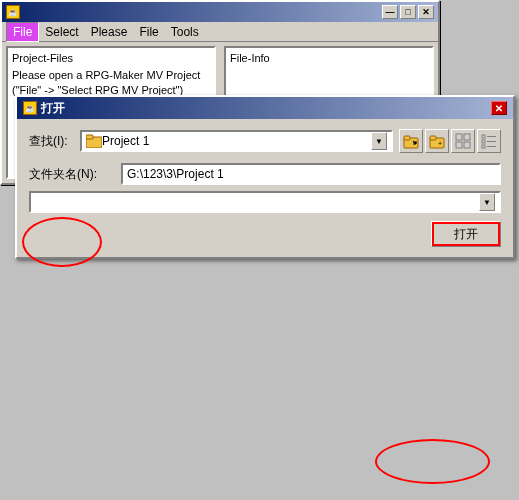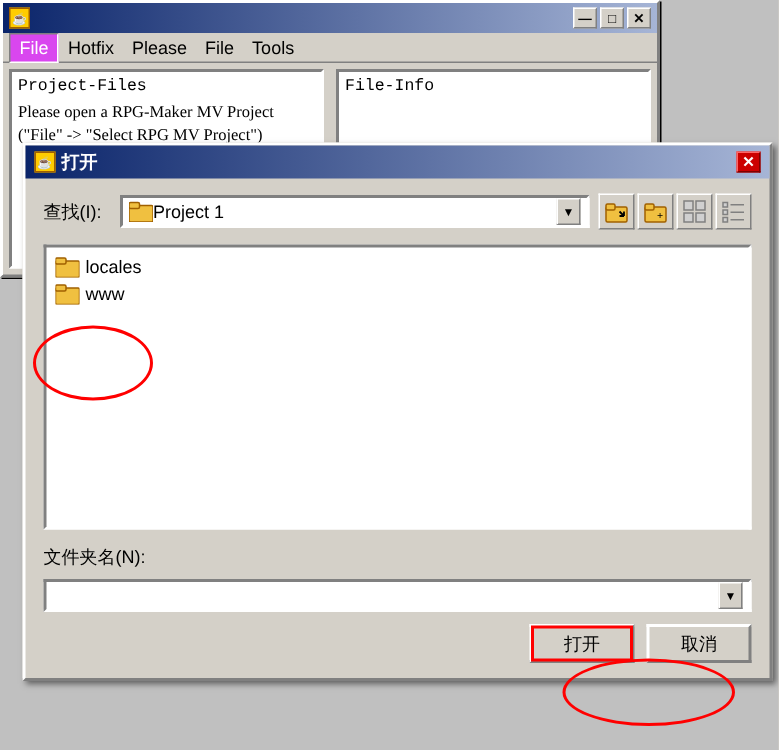--- a/index.html
+++ b/index.html
@@ -121,28 +121,26 @@
       border-color: #808080 #ffffff #ffffff #808080;
       background: #ffffff;
       padding: 4px;
       font-size: 11px;
     }
 
     .panel-title {
       font-size: 11px;
       color: #000;
       margin-bottom: 4px;
-      font-family: Liberation Mono, monospace;
     }
 
     .panel-text {
       font-size: 11px;
       color: #000;
       line-height: 1.4;
-      font-family: Liberation Serif, serif;
     }
 
     
     .dialog {
       position: absolute;
       top: 95px;
       left: 15px;
       width: 500px;
       background: #d4d0c8;
       border: 2px solid;
@@ -396,21 +394,21 @@
       </div>
     </div>
     <div class="titlebar-controls">
       <div class="titlebar-btn">—</div>
       <div class="titlebar-btn">□</div>
       <div class="titlebar-btn">✕</div>
     </div>
   </div>
   <div class="bg-menubar">
     <div class="menu-item active">File</div>
-    <div class="menu-item">Hotfix</div>
+    <div class="menu-item">Select</div>
     <div class="menu-item">Please</div>
     <div class="menu-item">File</div>
     <div class="menu-item">Tools</div>
   </div>
   <div class="bg-content">
     <div class="project-files-panel">
       <div class="panel-title">Project-Files</div>
       <div class="panel-text">Please open a RPG-Maker MV Project</div>
       <div class="panel-text">("File" -&gt; "Select RPG MV Project")</div>
     </div>
@@ -473,54 +471,34 @@
             <line x1="6" y1="3.5" x2="15" y2="3.5" stroke="#808080"></line>
             <rect x="1" y="7" width="3" height="3" fill="#d0d0d0" stroke="#808080"></rect>
             <line x1="6" y1="8.5" x2="15" y2="8.5" stroke="#808080"></line>
             <rect x="1" y="12" width="3" height="3" fill="#d0d0d0" stroke="#808080"></rect>
             <line x1="6" y1="13.5" x2="15" y2="13.5" stroke="#808080"></line>
           </svg>
         </div>
       </div>
     </div>
 
-    <div class="file-list-area">
-      <div class="file-item">
-        <span class="folder-icon">
-          <svg viewBox="0 0 16 14" width="16" height="14" fill="none" xmlns="http://www.w3.org/2000/svg">
-            <rect x="0" y="3" width="16" height="11" rx="1" fill="#f0c040" stroke="#a06000" stroke-width="1"></rect>
-            <rect x="0" y="1" width="7" height="4" rx="1" fill="#f0c040" stroke="#a06000" stroke-width="1"></rect>
-          </svg>
-        </span>
-        <span>locales</span>
-      </div>
-      <div class="file-item">
-        <span class="folder-icon">
-          <svg viewBox="0 0 16 14" width="16" height="14" fill="none" xmlns="http://www.w3.org/2000/svg">
-            <rect x="0" y="3" width="16" height="11" rx="1" fill="#f0c040" stroke="#a06000" stroke-width="1"></rect>
-            <rect x="0" y="1" width="7" height="4" rx="1" fill="#f0c040" stroke="#a06000" stroke-width="1"></rect>
-          </svg>
-        </span>
-        <span>www</span>
-      </div>
-    </div>
 
     <div class="file-bottom-rows">
       <div class="bottom-row">
         <div class="bottom-label">文件夹名(N):</div>
+        <input class="bottom-input" type="text" value="G:\123\3\Project 1" style="">
       </div>
       <div class="bottom-row">
         <div class="bottom-combo">
           <span style="flex:1"></span>
           <div class="combo-arrow">▼</div>
         </div>
       </div>
     </div>
 
     <div class="dialog-buttons">
       <div class="dialog-btn highlighted">打开</div>
-      <div class="dialog-btn">取消</div>
     </div>
   </div>
 </div>
 
 <div class="red-circle-1"></div>
 <div class="red-circle-2"></div>
 
 </body></html>

